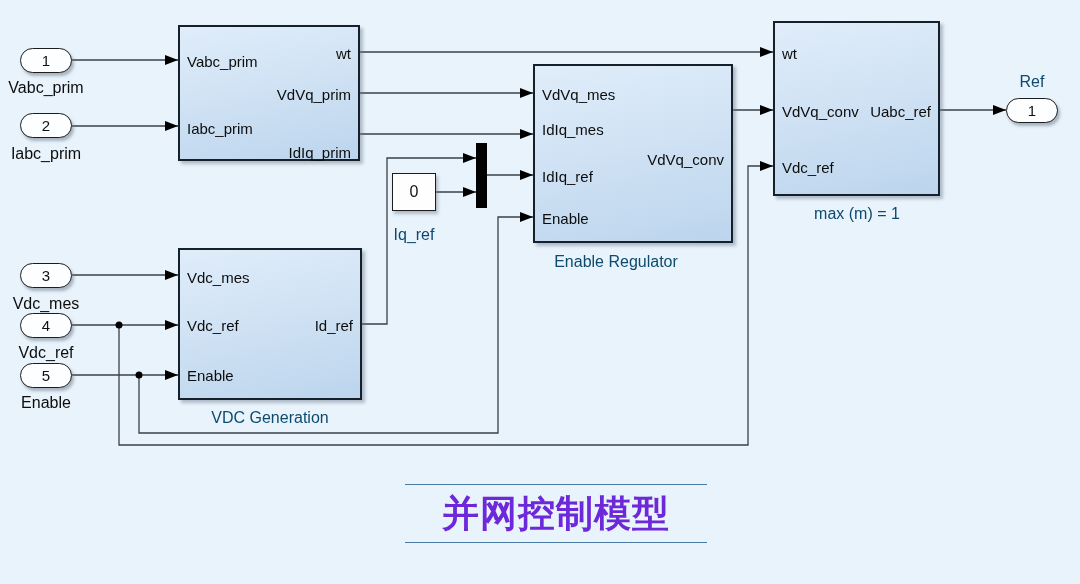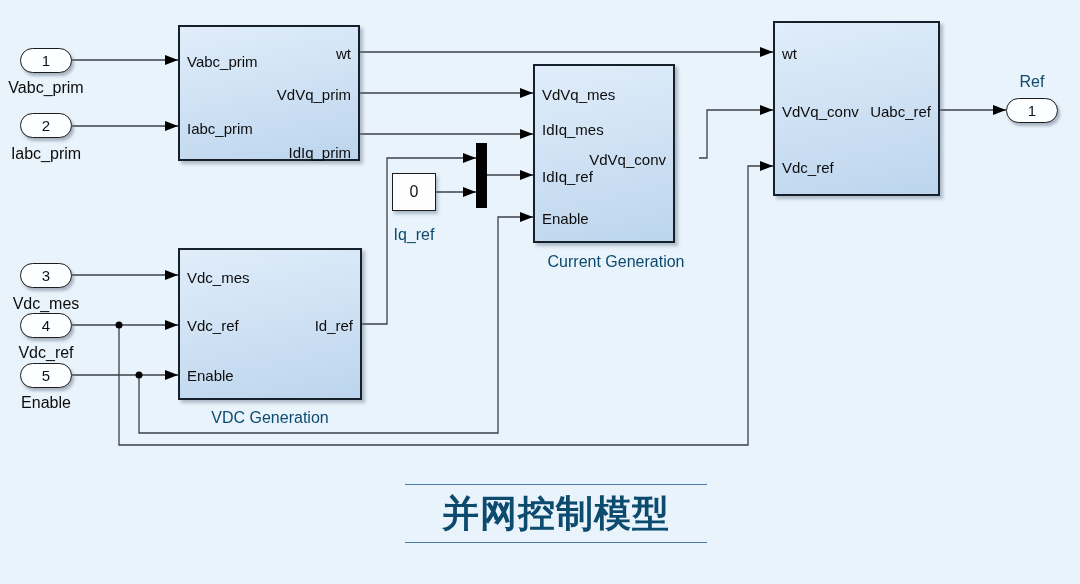--- a/index.html
+++ b/index.html
@@ -24,21 +24,21 @@
     box-shadow:2px 3px 3px rgba(104,120,139,.5);}
   .port-label{position:absolute;width:92px;left:0;text-align:center;font-size:16px;color:#0d0d0d;white-space:nowrap;}
 
   .const-block{position:absolute;box-sizing:border-box;left:392px;top:173px;width:44px;height:38px;
     background:#fefeff;border:1.6px solid #1d1d1d;
     display:flex;align-items:center;justify-content:center;font-size:16px;color:#111;
     box-shadow:2px 3px 3px rgba(104,120,139,.45);}
 
   .title-block{position:absolute;left:405px;top:484px;width:302px;text-align:center;}
   .title-rule{border:0;border-top:1.4px solid #4a7ba6;margin:0;}
-  .title-text{color:#0c4a6e;font-weight:bold;font-size:37px;line-height:40px;margin:9px 0 8px;letter-spacing:1px;}
+  .title-text{color:#6d28d9;font-weight:bold;font-size:37px;line-height:40px;margin:9px 0 8px;letter-spacing:1px;}
 </style>
 </head>
 <body>
 
 <div class="canvas">
 
   <svg class="wires" viewBox="0 0 1080 584" xmlns="http://www.w3.org/2000/svg">
     <defs>
       <marker id="arrow" markerUnits="userSpaceOnUse" markerWidth="14" markerHeight="12" refX="13" refY="5" orient="auto">
         <path d="M0,0 L13,5 L0,10 Z" fill="#000"></path>
@@ -92,44 +92,45 @@
   <div class="port-label" style="top:394px">Enable</div>
 
   <div class="block" style="left:178px;top:25px;width:182px;height:136px;">
     <span class="bport in" style="top:27px">Vabc_prim</span>
     <span class="bport in" style="top:94px">Iabc_prim</span>
     <span class="bport out" style="top:19px">wt</span>
     <span class="bport out" style="top:60px">VdVq_prim</span>
     <span class="bport out" style="top:118px">IdIq_prim</span>
   </div>
 
-  <div class="block" style="left:533px;top:64px;width:142px;height:179px;">
+  <div class="block" style="left:533px;top:64px;width:200px;height:179px;">
     <span class="bport in" style="top:21px">VdVq_mes</span>
     <span class="bport in" style="top:56px">IdIq_mes</span>
     <span class="bport in" style="top:103px">IdIq_ref</span>
     <span class="bport in" style="top:145px">Enable</span>
     <span class="bport out" style="top:86px">VdVq_conv</span>
   </div>
-  <div class="caption" style="left:533px;top:252px;width:166px">Current Generation</div>
+  <div class="caption" style="left:533px;top:252px;width:166px">Enable Regulator</div>
 
   <div class="block" style="left:178px;top:248px;width:184px;height:152px;">
     <span class="bport in" style="top:20px">Vdc_mes</span>
     <span class="bport in" style="top:68px">Vdc_ref</span>
     <span class="bport in" style="top:118px">Enable</span>
     <span class="bport out" style="top:68px">Id_ref</span>
   </div>
   <div class="caption" style="left:178px;top:408px;width:184px">VDC Generation</div>
 
   <div class="block" style="left:773px;top:21px;width:167px;height:175px;">
     <span class="bport in" style="top:23px">wt</span>
     <span class="bport in" style="top:81px">VdVq_conv</span>
     <span class="bport in" style="top:137px">Vdc_ref</span>
     <span class="bport out" style="top:81px">Uabc_ref</span>
   </div>
   <div class="caption" style="left:760px;top:204px;width:194px">
+    <div>max (m) = 1</div>
   </div>
 
   <div class="const-block">
       <span>0</span>
     </div>
   <div class="caption" style="left:392px;top:225px;width:44px">Iq_ref</div>
 
   <div class="caption" style="left:1006px;top:72px;width:52px">Ref</div>
   <div class="oval" style="left:1006px;top:98px">
       <span>1</span>

